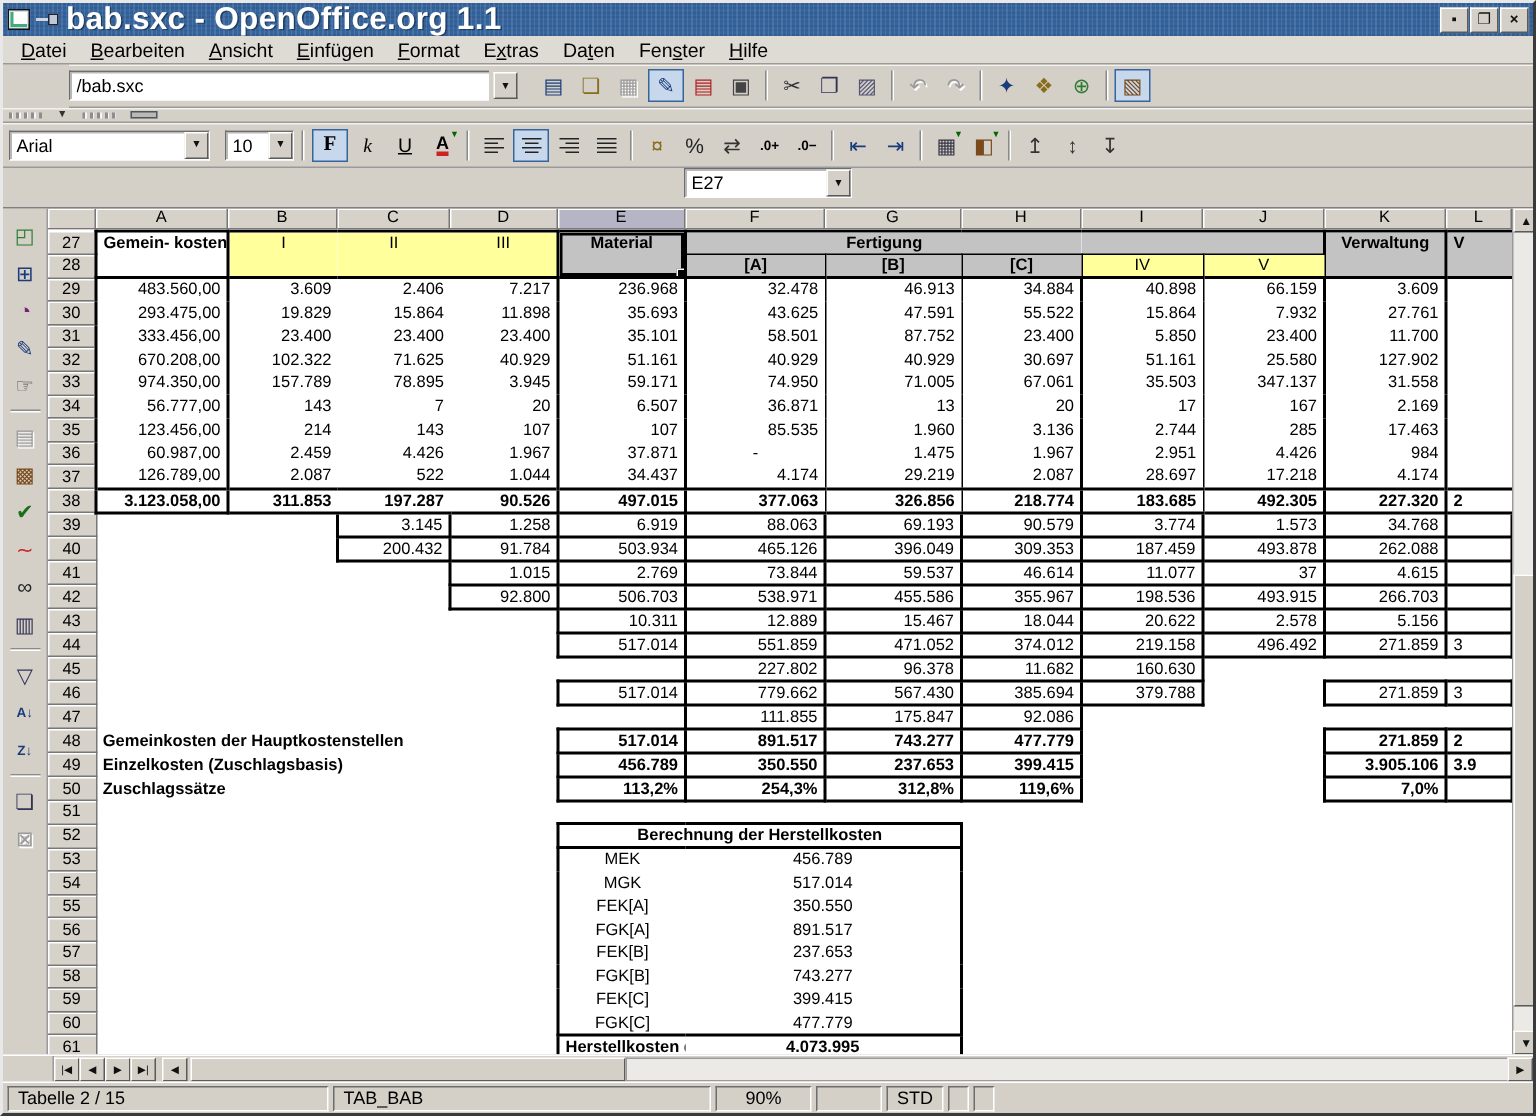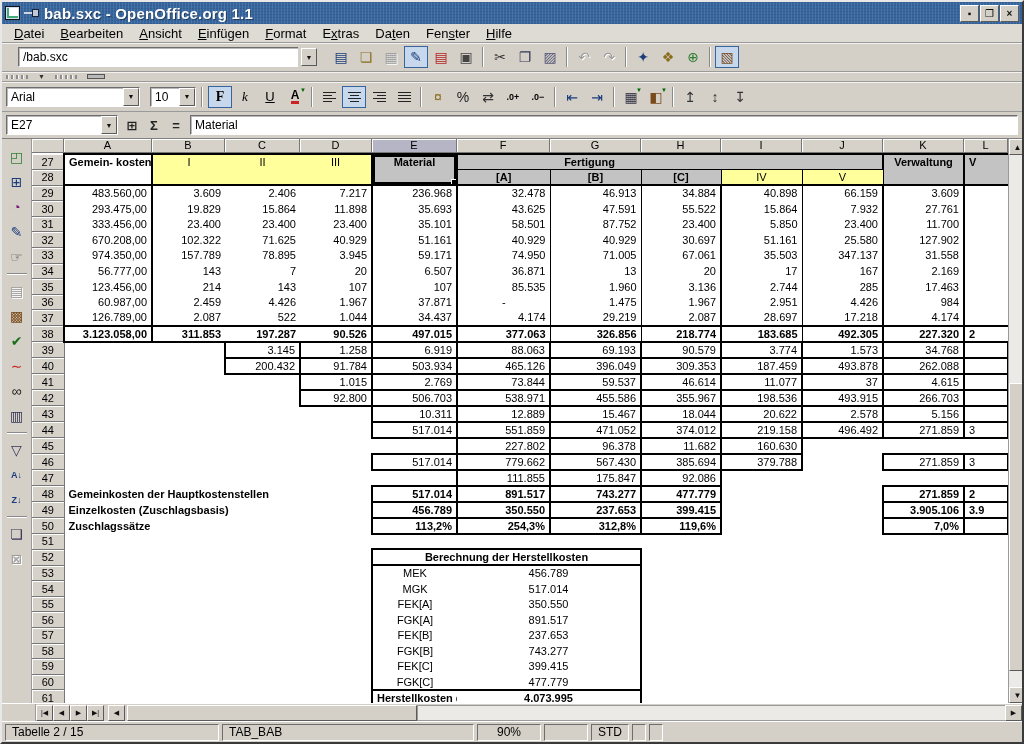--- a/index.html
+++ b/index.html
@@ -12,43 +12,43 @@
   
   #titlebar { height:22px; background:#36659E;
     background-image:repeating-linear-gradient(90deg, rgba(255,255,255,.10) 0 1px, transparent 1px 3px),
                      repeating-linear-gradient(0deg, rgba(0,0,0,.08) 0 1px, transparent 1px 3px);
     display:flex; align-items:center; padding:0 3px; gap:4px; }
   .t-icon { width:15px; height:14px; background:#fff; border:1px solid #111;
     box-shadow:inset 0 0 0 1px #cfe0f5, inset 3px -3px 0 #4a7; flex:none; }
   .t-pin { width:16px; height:8px; position:relative; flex:none; }
   .t-pin i { position:absolute; left:0; top:3px; width:8px; height:2px; background:#cfd6df; }
   .t-pin b { position:absolute; right:1px; top:0; width:7px; height:8px; background:#bfc8d4; border:1px solid #17243a; }
-  #title-text { color:#fff; font-weight:bold; font-size:15px; letter-spacing:.2px;
+  #title-text { color:#fff; font-weight:bold; font-size:21px; letter-spacing:.2px;
     text-shadow:1px 1px 0 rgba(0,0,0,.4); flex:1; white-space:nowrap; overflow:hidden; }
   .t-btn { width:19px; height:17px; background:#D4D0C8; border:1px solid;
     border-color:#fff #5a5a5a #5a5a5a #fff; display:flex; align-items:center; justify-content:center;
     font-size:10px; font-weight:bold; color:#111; flex:none; margin-left:1px; }
 
   
   #menubar { height:19px; background:#DEDBD4; border-bottom:1px solid #9a9a9a;
     display:flex; align-items:center; padding-left:4px; }
   .menu-item { font-size:13px; padding:1px 8px; color:#000; white-space:nowrap; }
 
   
   .hbar { background:#D4D0C8; display:flex; align-items:center;
     border-bottom:1px solid #9a9a9a; box-shadow:inset 0 1px 0 #f4f2ee; }
-  #function-bar { height:29px; padding:0 16px; gap:3px; }
+  #function-bar { height:29px; padding:0 0; gap:3px;margin-left:44px; }
   #dock-strip { height:10px; padding-left:4px; gap:10px; }
   .dock-dots { width:22px; height:4px;
     background:repeating-linear-gradient(90deg,#8d8d8d 0 2px, #f5f5f5 2px 3px, transparent 3px 5px); }
   .dock-arrow { font-size:7px; color:#333; line-height:7px; }
   .dock-pin { width:18px; height:5px; background:#b9b9b9; border:1px solid #555; }
   #object-bar { height:30px; padding:0 4px; gap:2px; }
   #formula-bar { height:27px; padding:0 4px; gap:3px; background:#D4D0C8; border-bottom:1px solid #808080;
-    display:flex; align-items:center; }
+    display:flex; align-items:center;flex-direction:column; }
 
   .combo { height:20px; background:#fff; border:1px solid; border-color:#6d6d6d #fff #fff #6d6d6d;
     box-shadow:inset 1px 1px 0 #b9b9b9; display:flex; align-items:center; font-size:12px; }
   .combo .val { padding:0 4px; flex:1; white-space:nowrap; overflow:hidden; }
   .dd { width:16px; height:18px; background:#D4D0C8; border:1px solid; border-color:#fff #5a5a5a #5a5a5a #fff;
     display:flex; align-items:center; justify-content:center; font-size:7px; color:#111; flex:none; }
   .tb-sep { width:2px; height:20px; border-left:1px solid #8a8a8a; border-right:1px solid #fff; margin:0 3px; flex:none; }
   .tbtn { width:24px; height:22px; display:inline-flex; align-items:center; justify-content:center;
     border:1px solid transparent; flex:none; position:relative; }
   .tbtn.act { background:#C8D8EC; border:1px solid #36659E; }

